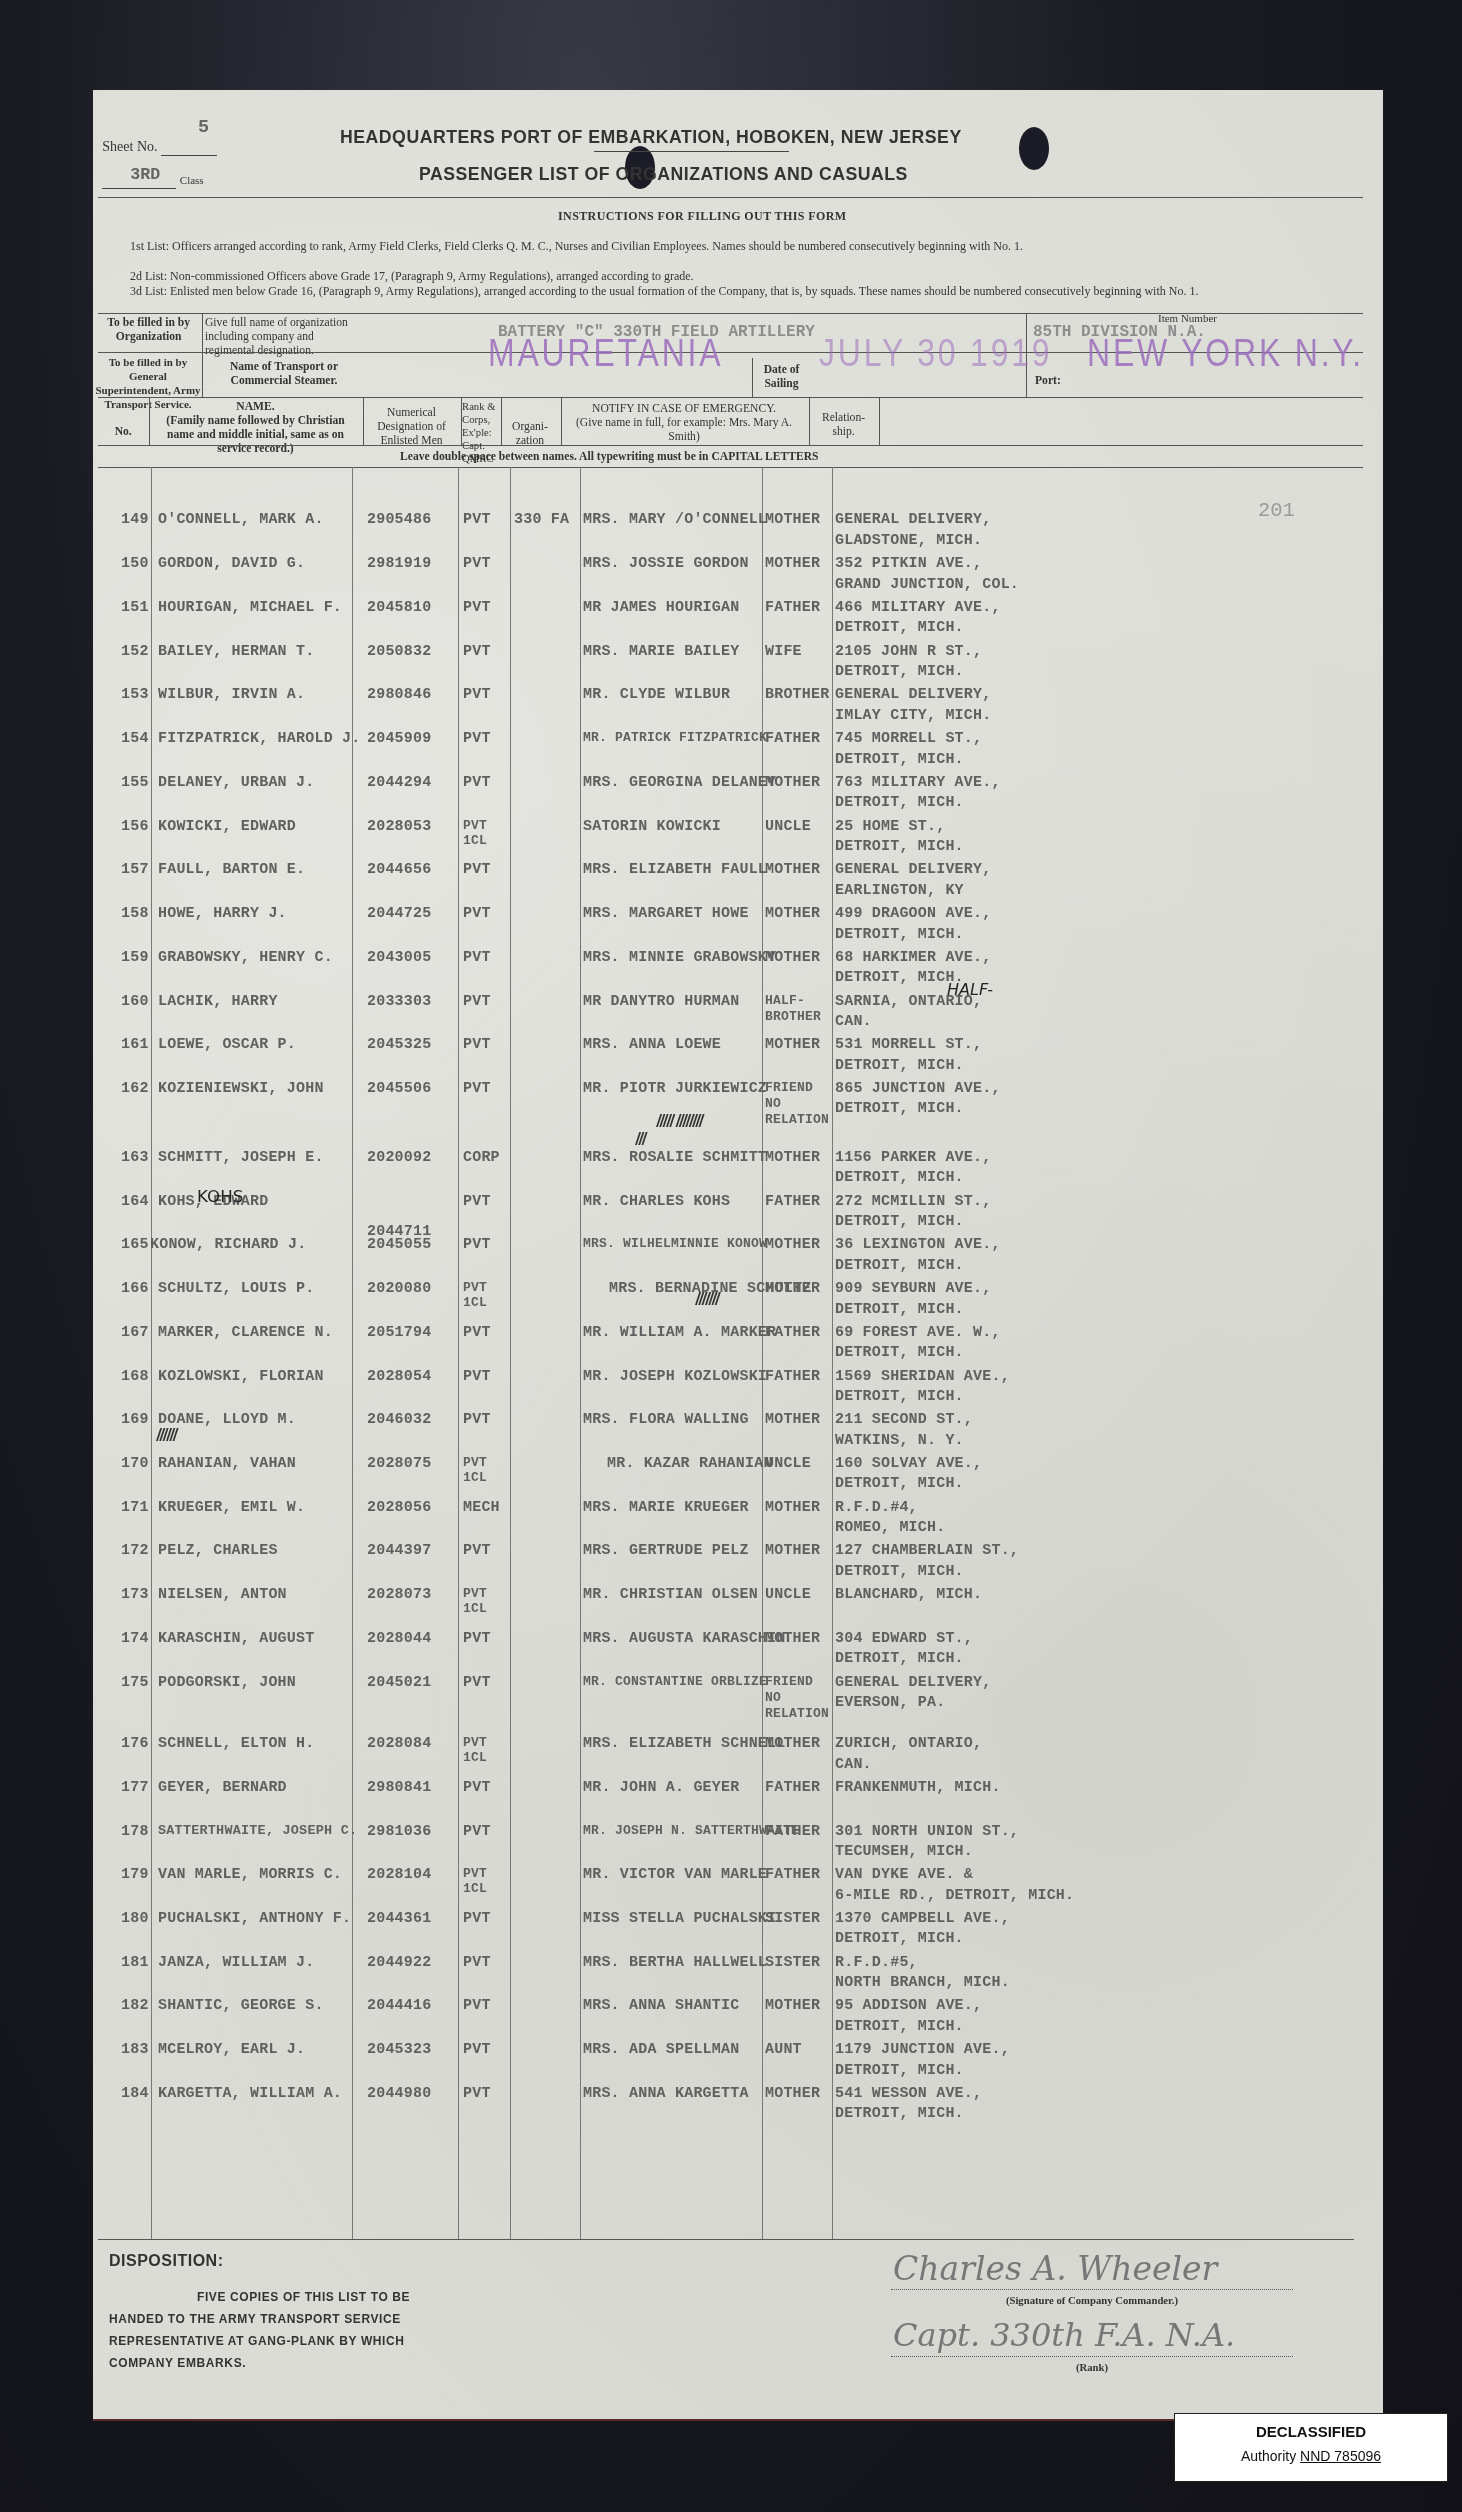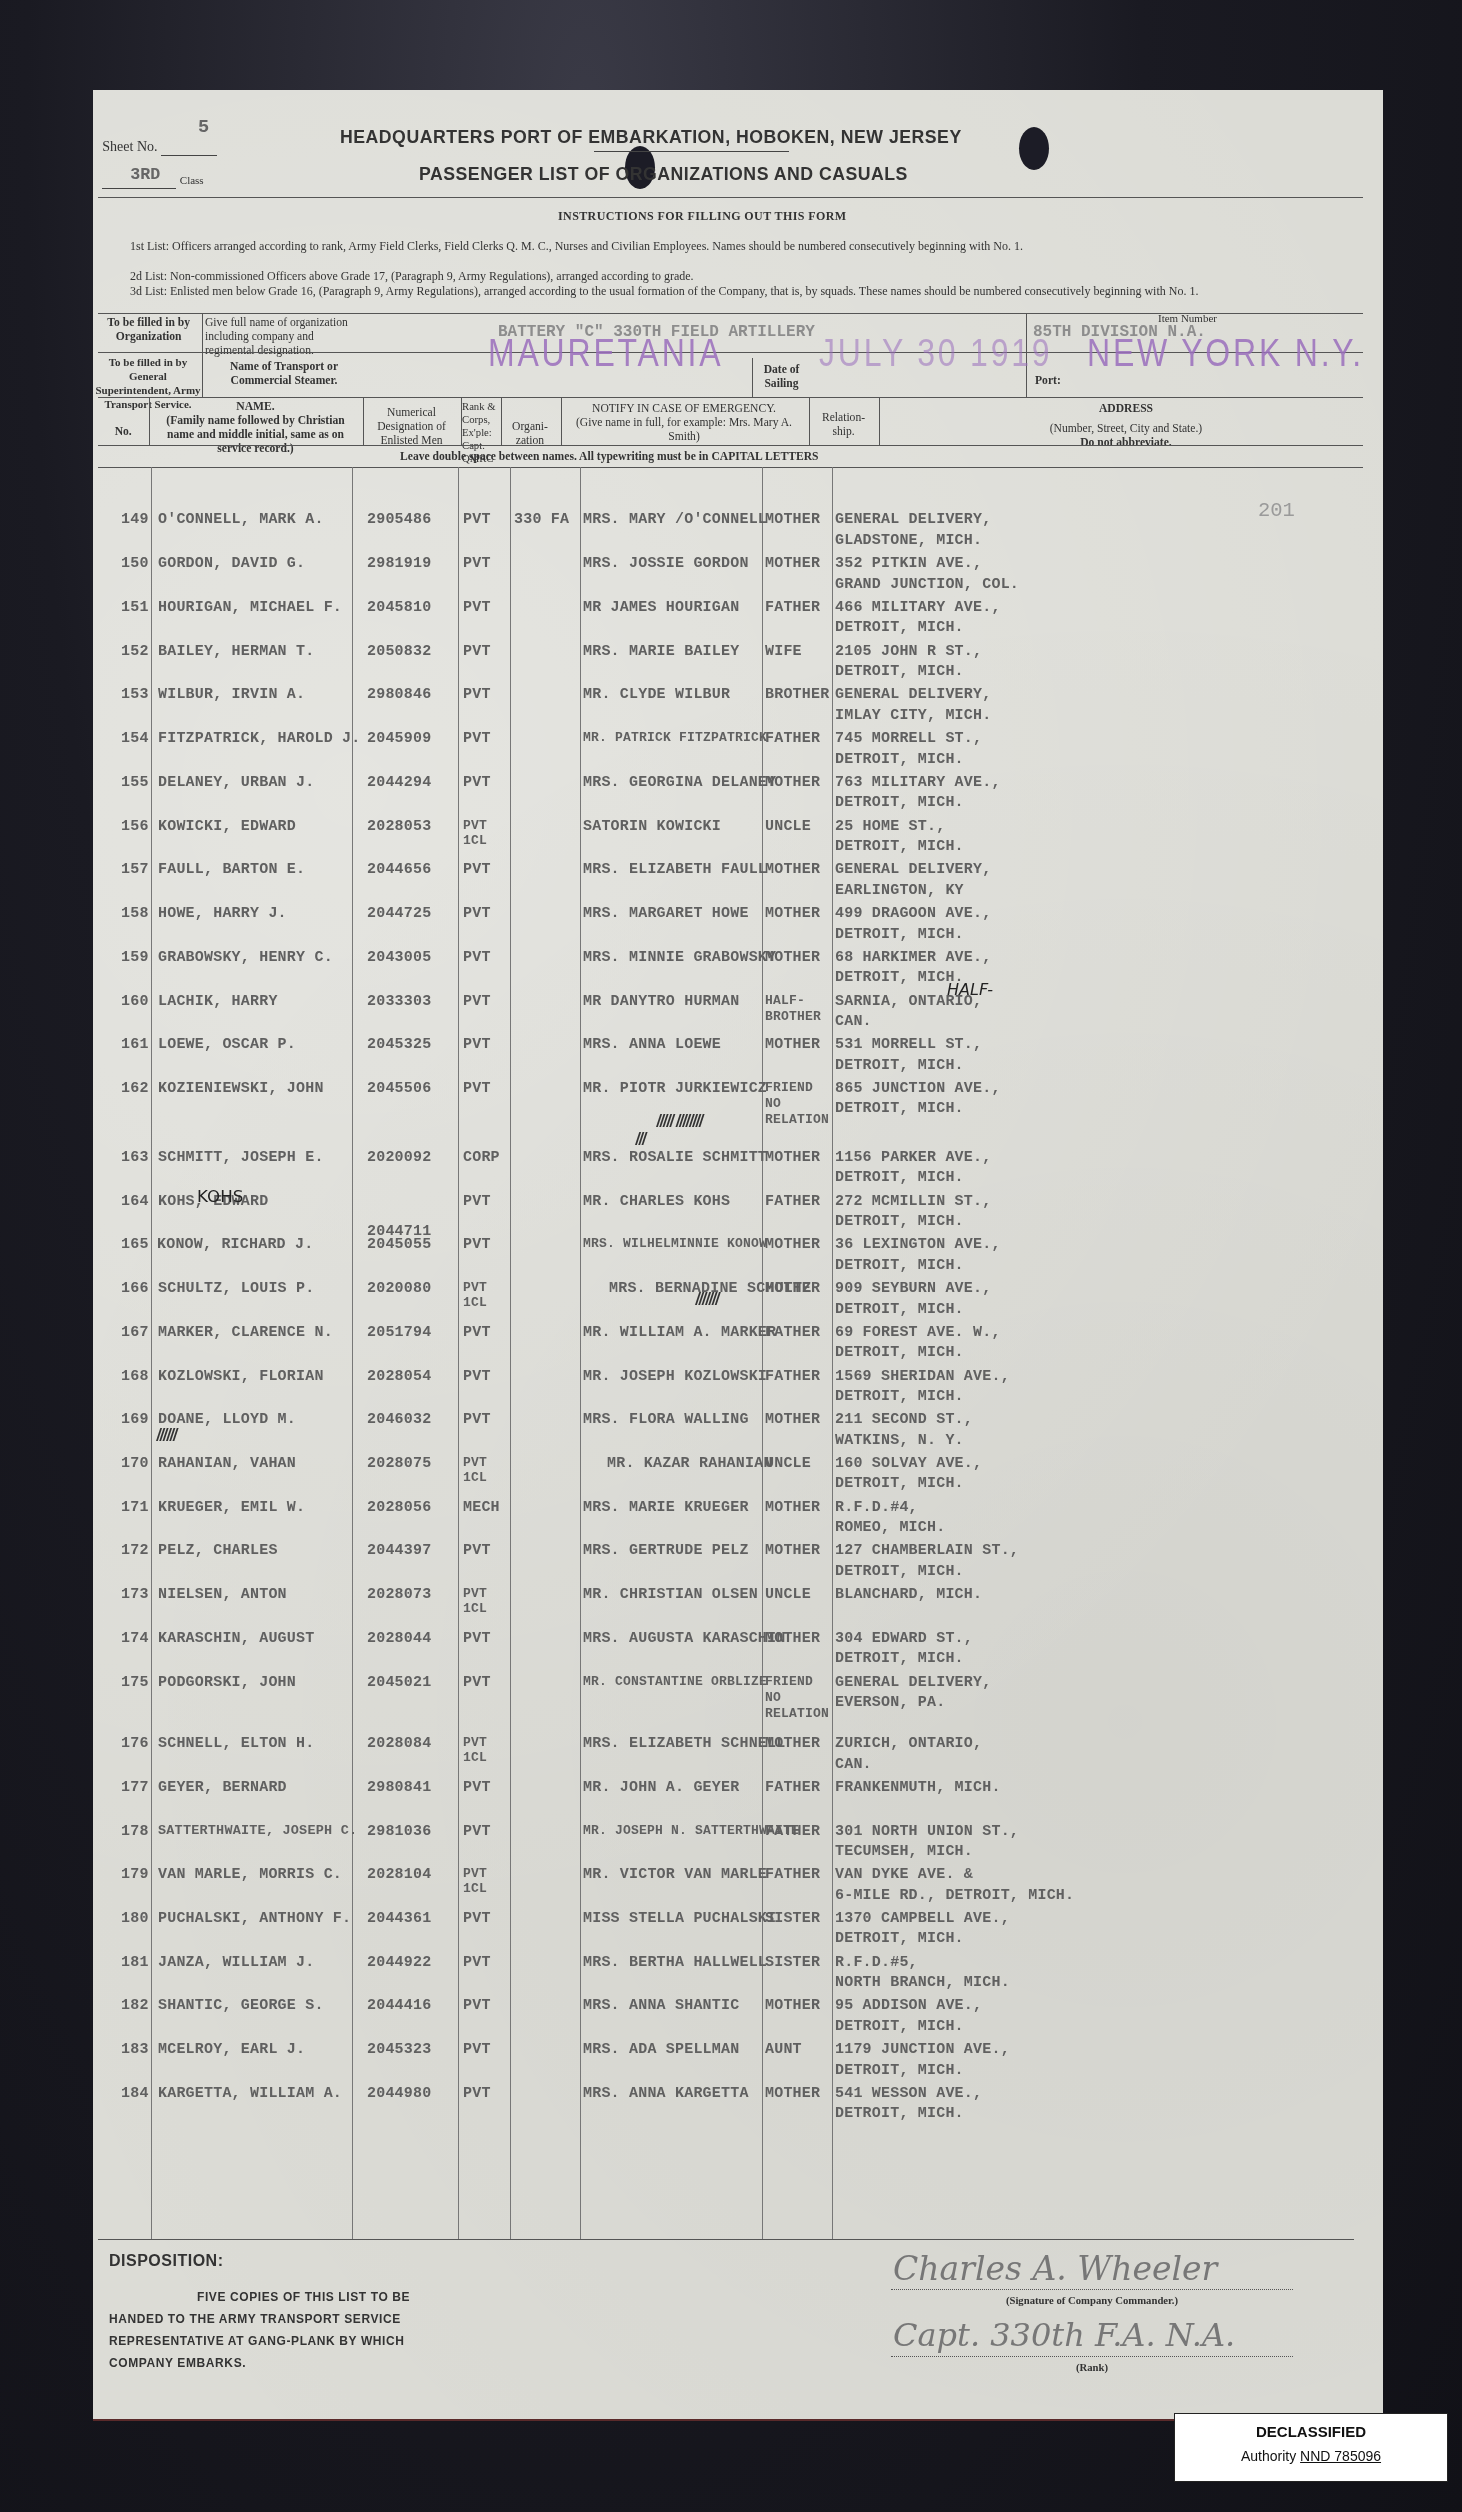--- a/index.html
+++ b/index.html
@@ -97,25 +97,20 @@
     <div>(Family name followed by Christian name and middle initial, same as on service record.)</div>
   </div>
   <div class="abs hdr" style="left:272px;top:316px;width:93px;">Numerical Designation of Enlisted Men</div>
   <div class="abs hdr" style="left:369px;top:310px;width:37px;font-size:10.7px;line-height:13px;text-align:left;">Rank &amp; Corps, Ex'ple: Capt. QMRC</div>
   <div class="abs hdr" style="left:409px;top:330px;width:56px;">Organi-zation</div>
   <div class="abs hdr" style="left:470px;top:312px;width:242px;">
     <div>NOTIFY IN CASE OF EMERGENCY.</div>
     <div>(Give name in full, for example: Mrs. Mary A. Smith)</div>
   </div>
   <div class="abs hdr" style="left:718px;top:321px;width:65px;">Relation-ship.</div>
-  <div class="abs hdr" style="left:791px;top:312px;width:484px;">
-    <div style="font-weight:bold;">ADDRESS</div>
-    <div style="margin-top:5.6px;">(Number, Street, City and State.)</div>
-    <div style="font-weight:bold;">Do not abbreviate.</div>
-  </div>
 
   <div class="hr" style="left:4.7px;top:355px;width:1265px;"></div>
   <div class="abs hdr" style="left:307px;top:360px;font-weight:bold;">Leave double space between names. All typewriting must be in CAPITAL LETTERS</div>
   <div class="hr" style="left:4.7px;top:377px;width:1265px;border-top-width:1.2px;"></div>
 
   <div class="vr" style="left:56px;top:307px;height:48px;"></div>
   <div class="vr" style="left:270px;top:307px;height:48px;"></div>
   <div class="vr" style="left:368px;top:307px;height:48px;"></div>
   <div class="vr" style="left:408px;top:307px;height:48px;"></div>
   <div class="vr" style="left:468px;top:307px;height:48px;"></div>
@@ -304,21 +299,21 @@
         <div class="tw" style="left: 274px; top: 1103px; margin-top: 30px;">2044711</div>
         <div class="tw" style="left: 370px; top: 1103px;">PVT</div>
         <div class="tw" style="left: 421px; top: 1103px;"></div>
         <div class="tw" style="left: 490px; top: 1103px;">MR. CHARLES KOHS</div>
         <div class="tw" style="left: 672px; top: 1103px;">FATHER</div>
         <div class="tw" style="left: 742px; top: 1103px;">272 MCMILLIN ST.,</div>
         <div class="tw" style="left: 742px; top: 1123px;">DETROIT, MICH.</div>
       </div>
       <div>
         <div class="tw" style="left: 28px; top: 1146px;">165</div>
-        <div class="tw" style="left: 64px; top: 1146px;">KONOW, RICHARD J.</div>
+        <div class="tw" style="left: 57px; top: 1146px;">KONOW, RICHARD J.</div>
         <div class="tw" style="left: 274px; top: 1146px;">2045055</div>
         <div class="tw" style="left: 370px; top: 1146px;">PVT</div>
         <div class="tw" style="left: 421px; top: 1146px;"></div>
         <div class="tw" style="left: 490px; top: 1146px; font-size: 13px;">MRS. WILHELMINNIE KONOW</div>
         <div class="tw" style="left: 672px; top: 1146px;">MOTHER</div>
         <div class="tw" style="left: 742px; top: 1146px;">36 LEXINGTON AVE.,</div>
         <div class="tw" style="left: 742px; top: 1167px;">DETROIT, MICH.</div>
       </div>
       <div>
         <div class="tw" style="left: 28px; top: 1190px;">166</div>

